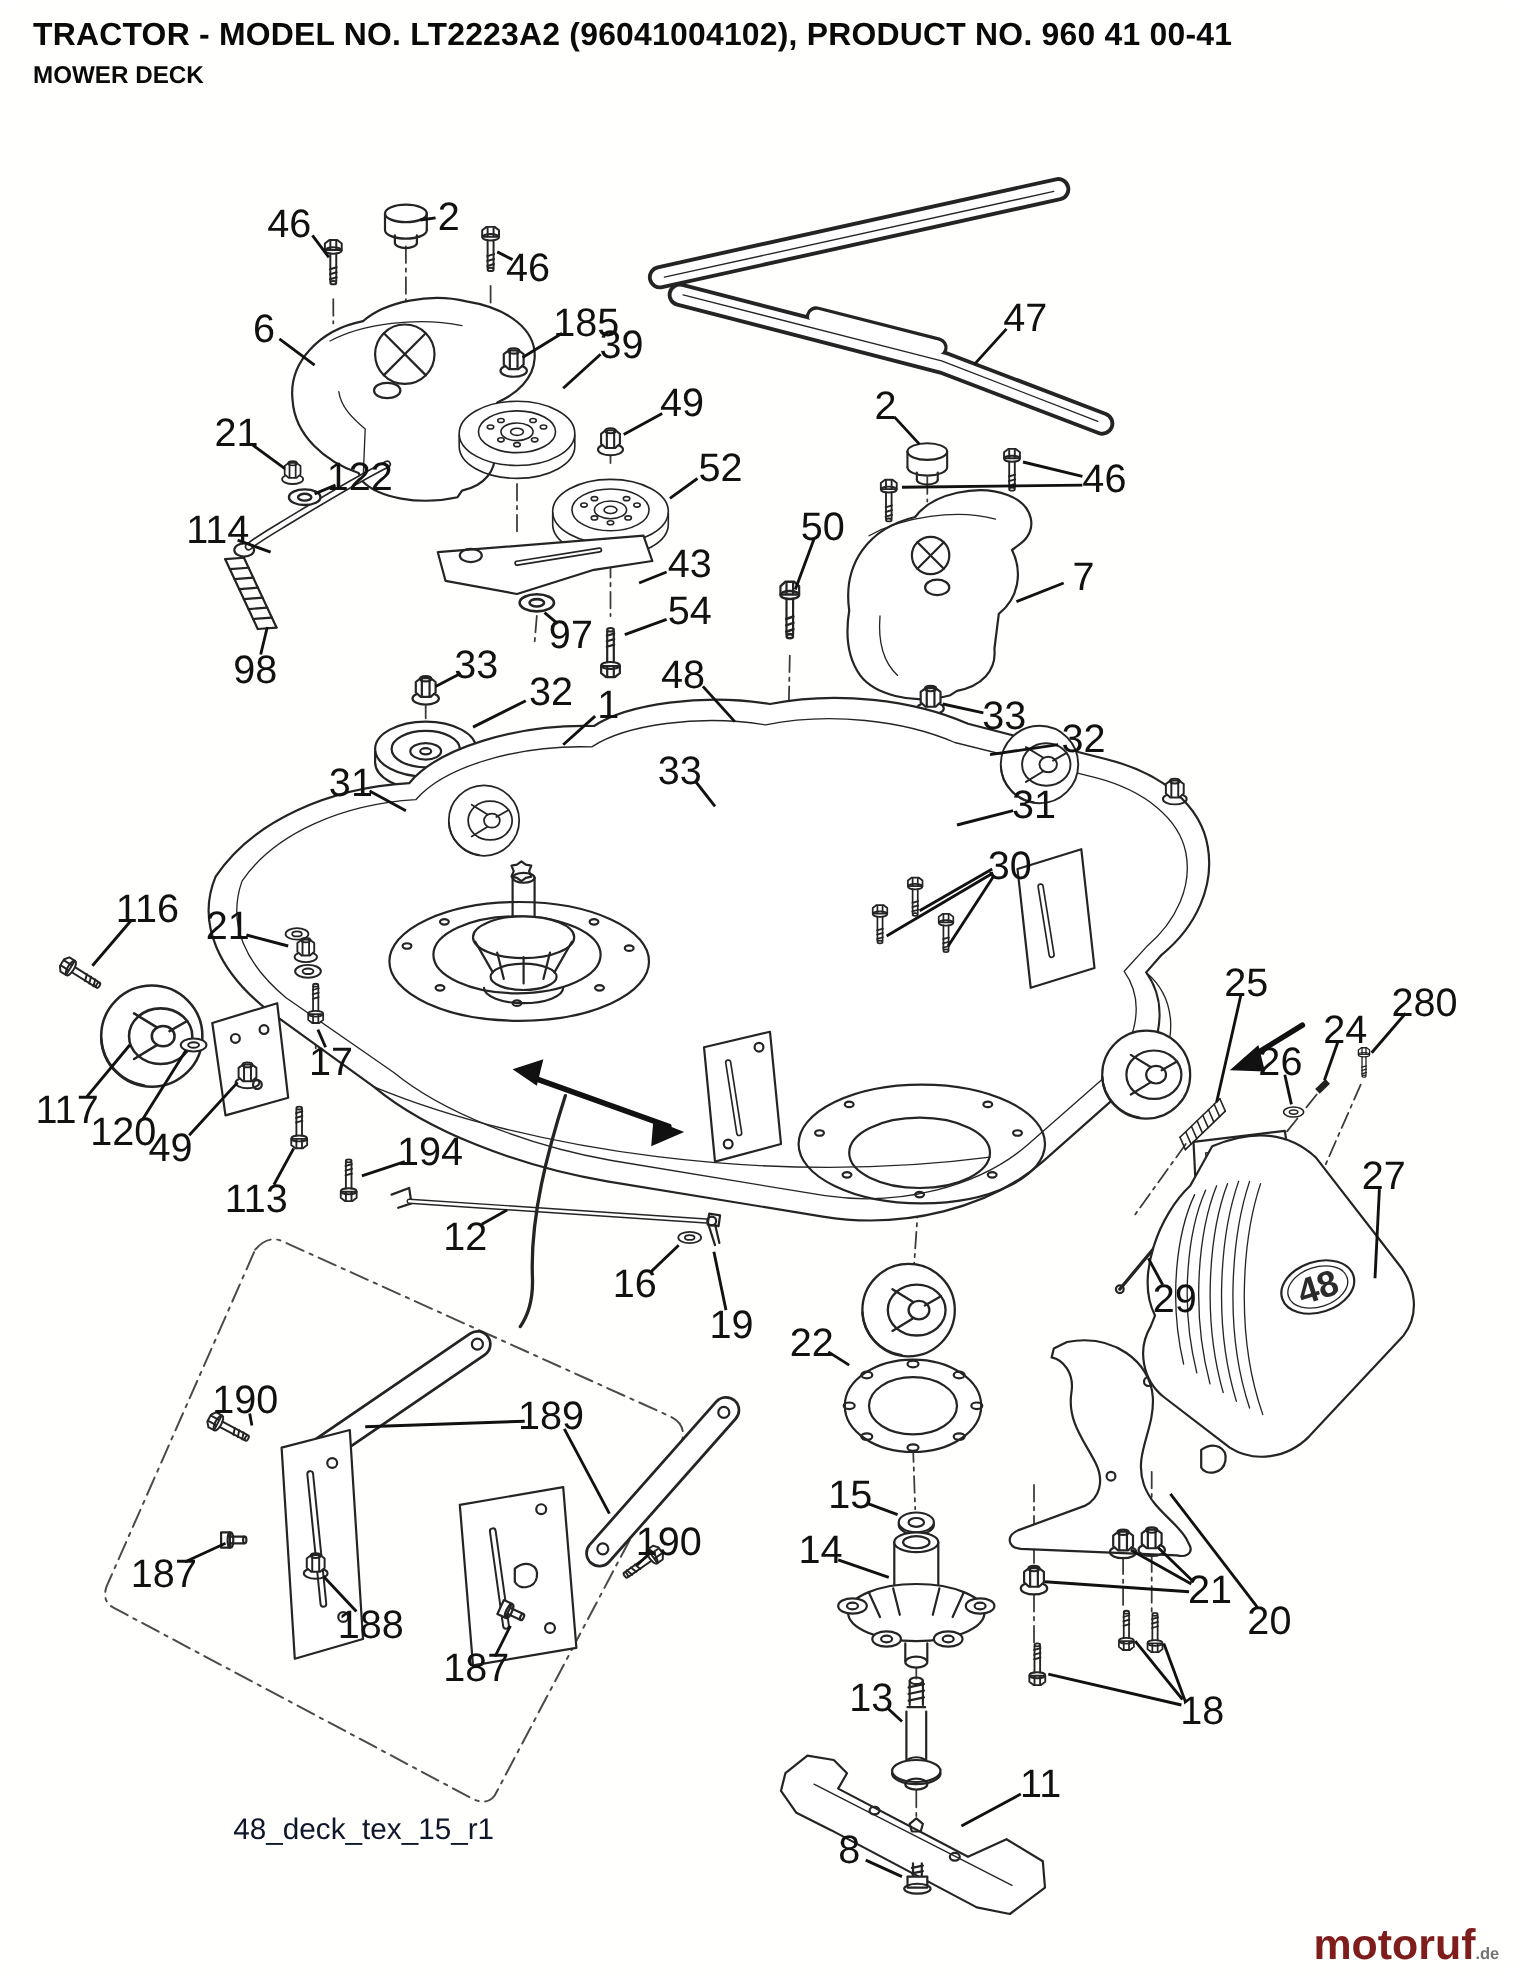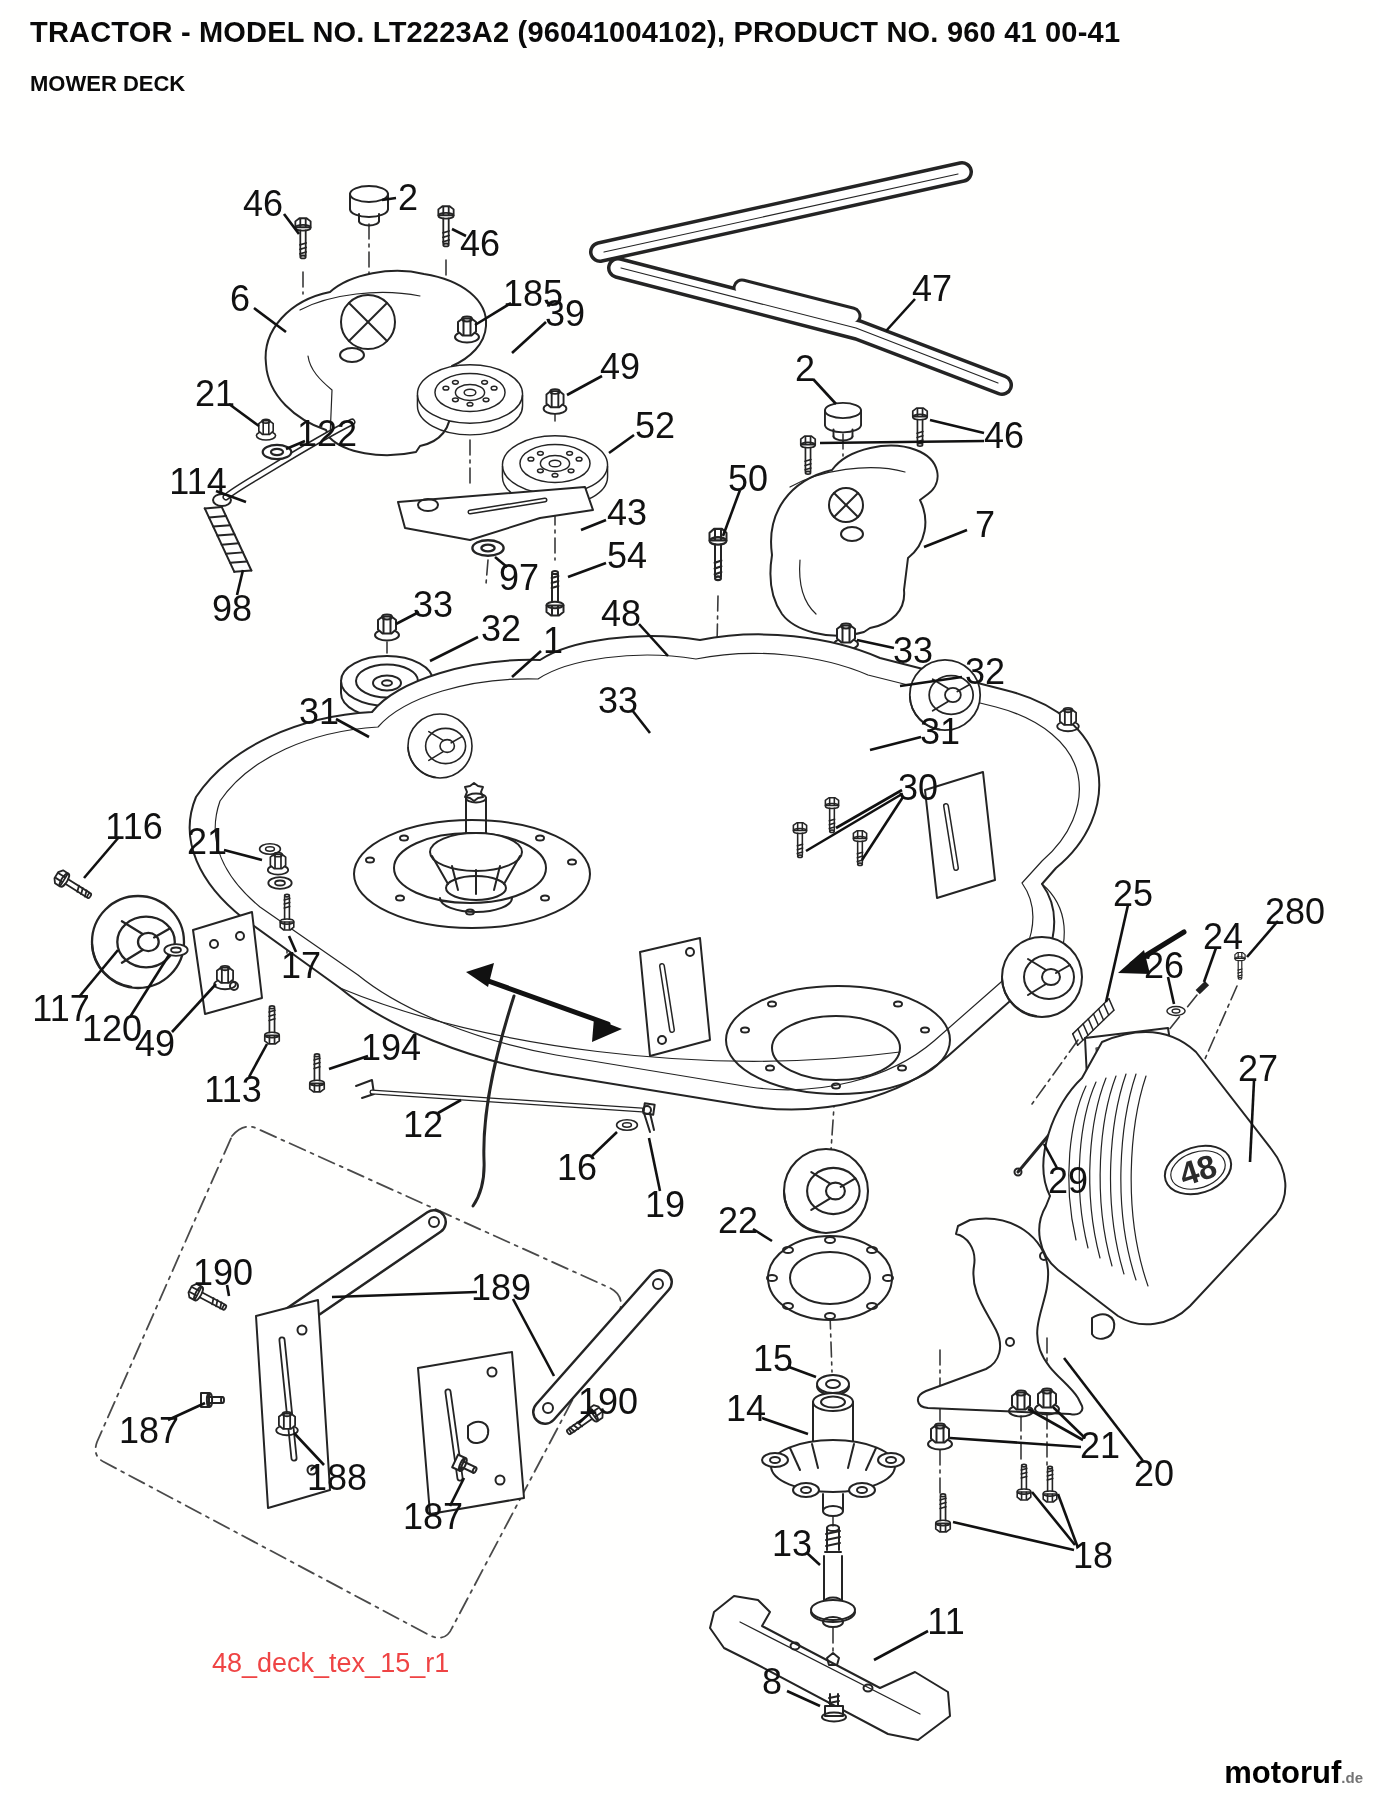--- a/index.html
+++ b/index.html
@@ -1,33 +1,33 @@
 <!DOCTYPE html>
 <html><head>
 <meta charset="utf-8">
 <style>
   html,body{margin:0;padding:0;background:#ffffff;}
   .page{position:relative;width:1379px;height:1800px;background:#fffffe;overflow:hidden;
         font-family:"Liberation Sans",sans-serif;color:#0a0a0a;border-radius:22px;}
   .hdr{position:absolute;left:30px;top:16px;}
   .title{font-size:29px;font-weight:bold;letter-spacing:0.2px;white-space:nowrap;}
-  .subtitle{font-size:22px;font-weight:bold;margin-top:22px;}
+  .subtitle{font-size:22px;font-weight:bold;margin-top:6px;}
   svg.diagram{position:absolute;left:0;top:0;width:1379px;height:1800px;}
   .art{stroke:#242424;fill:none;stroke-width:2;stroke-linecap:round;stroke-linejoin:round;}
   .thin{stroke-width:1.2;}
   .dashdot{stroke:#3a3a3a;stroke-width:1.6;stroke-dasharray:15 5 3 5;fill:none;}
   .dashbox{stroke:#4a4a4a;stroke-width:1.8;stroke-dasharray:17 6 3 6;fill:none;}
   .leader{stroke:#111;stroke-width:2.6;}
   .callout{font-family:"Liberation Sans",sans-serif;font-size:36px;fill:#111;
            text-anchor:middle;dominant-baseline:central;}
   .badge{font-family:"Liberation Sans",sans-serif;font-size:33px;font-weight:bold;fill:#2b2b2b;
          text-anchor:middle;dominant-baseline:central;}
-  .code{position:absolute;left:212px;top:1648px;font-size:27px;color:#ef4444;}
+  .code{position:absolute;left:212px;top:1648px;font-size:27px;color:#0f172a;}
   .watermark{position:absolute;right:16px;bottom:12px;line-height:1;}
-  .wm-main{font-size:31px;font-weight:bold;color:#000000;}
+  .wm-main{font-size:39px;font-weight:bold;color:#7f1d1d;}
   .wm-tld{font-size:15px;font-weight:bold;color:#737373;}
 </style>
 </head>
 <body>
 
 <div class="page">
   <div class="hdr">
     <div class="title">TRACTOR - MODEL NO. LT2223A2 (96041004102), PRODUCT NO. 960 41 00-41</div>
     <div class="subtitle">MOWER DECK</div>
   </div>

